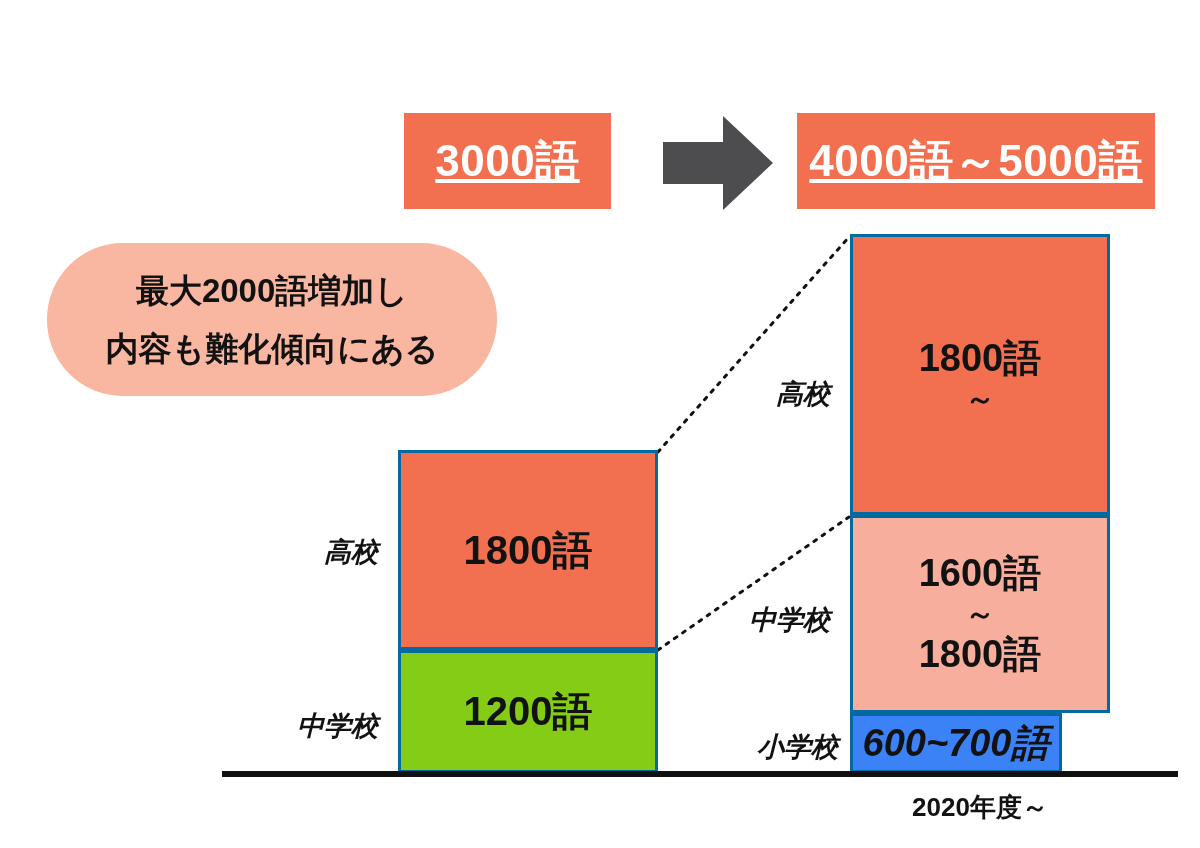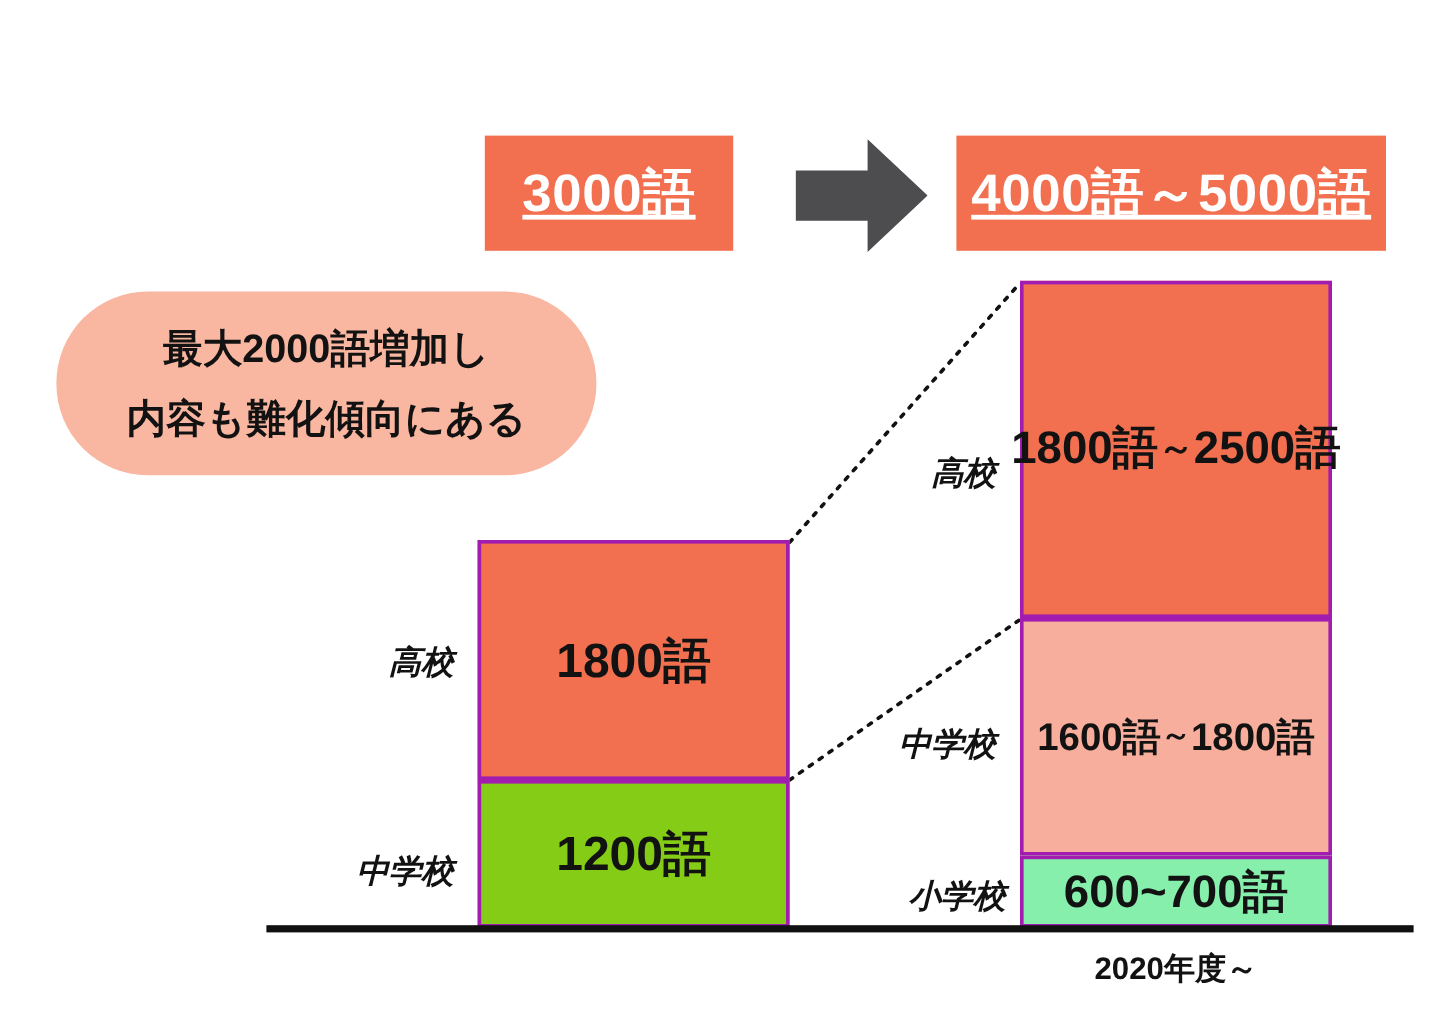--- a/index.html
+++ b/index.html
@@ -74,23 +74,23 @@
   
   #baseline {
     position: absolute;
     left: 222px; top: 771px;
     width: 956px; height: 6px;
     background: #111111;
   }
   .seg {
     position: absolute;
     box-sizing: border-box;
-    border: 3px solid #a21caf;
+    border: 3px solid #0369a1;
     display: flex;
-    flex-direction: row;
+    flex-direction: column;
     align-items: center;
     justify-content: center;
     color: #121212;
     font-weight: 600;
     white-space: nowrap;
   }
 
   
   #left-hs {
     left: 398px; top: 450px;
@@ -110,28 +110,29 @@
     left: 850px; top: 234px;
     width: 260px; height: 281px;
     background: #f2704f;
     font-size: 38px;
     line-height: 1.28;
   }
   #right-jhs {
     left: 850px; top: 515px;
     width: 260px; height: 198px;
     background: #f7ae9c;
-    font-size: 32px;
+    font-size: 38px;
     line-height: 1.28;
   }
   #right-es {
     left: 850px; top: 713px;
-    width: 260px; height: 60px;
-    background: #86efac;
+    width: 212px; height: 60px;
+    background: #3b82f6;
     font-size: 38px;
+    font-style: italic;
   }
   .seg .sub { display: block; }
   .seg .tilde { font-size: 0.78em; line-height: 1.1; }
 
   
   .cat-label {
     position: absolute;
     color: #121212;
     font-size: 27px;
     font-weight: 600;
@@ -196,21 +197,20 @@
   <div class="seg" id="left-jhs">
     <span>1200語</span>
   </div>
 
   <div class="cat-label" id="lbl-left-hs">高校</div>
   <div class="cat-label" id="lbl-left-jhs">中学校</div>
 
   <div class="seg" id="right-hs">
     <span class="sub">1800語</span>
     <span class="sub tilde">～</span>
-    <span class="sub">2500語</span>
   </div>
 
   <div class="seg" id="right-jhs">
     <span class="sub">1600語</span>
     <span class="sub tilde">～</span>
     <span class="sub">1800語</span>
   </div>
 
   <div class="seg" id="right-es">
     <span>600~700語</span>

